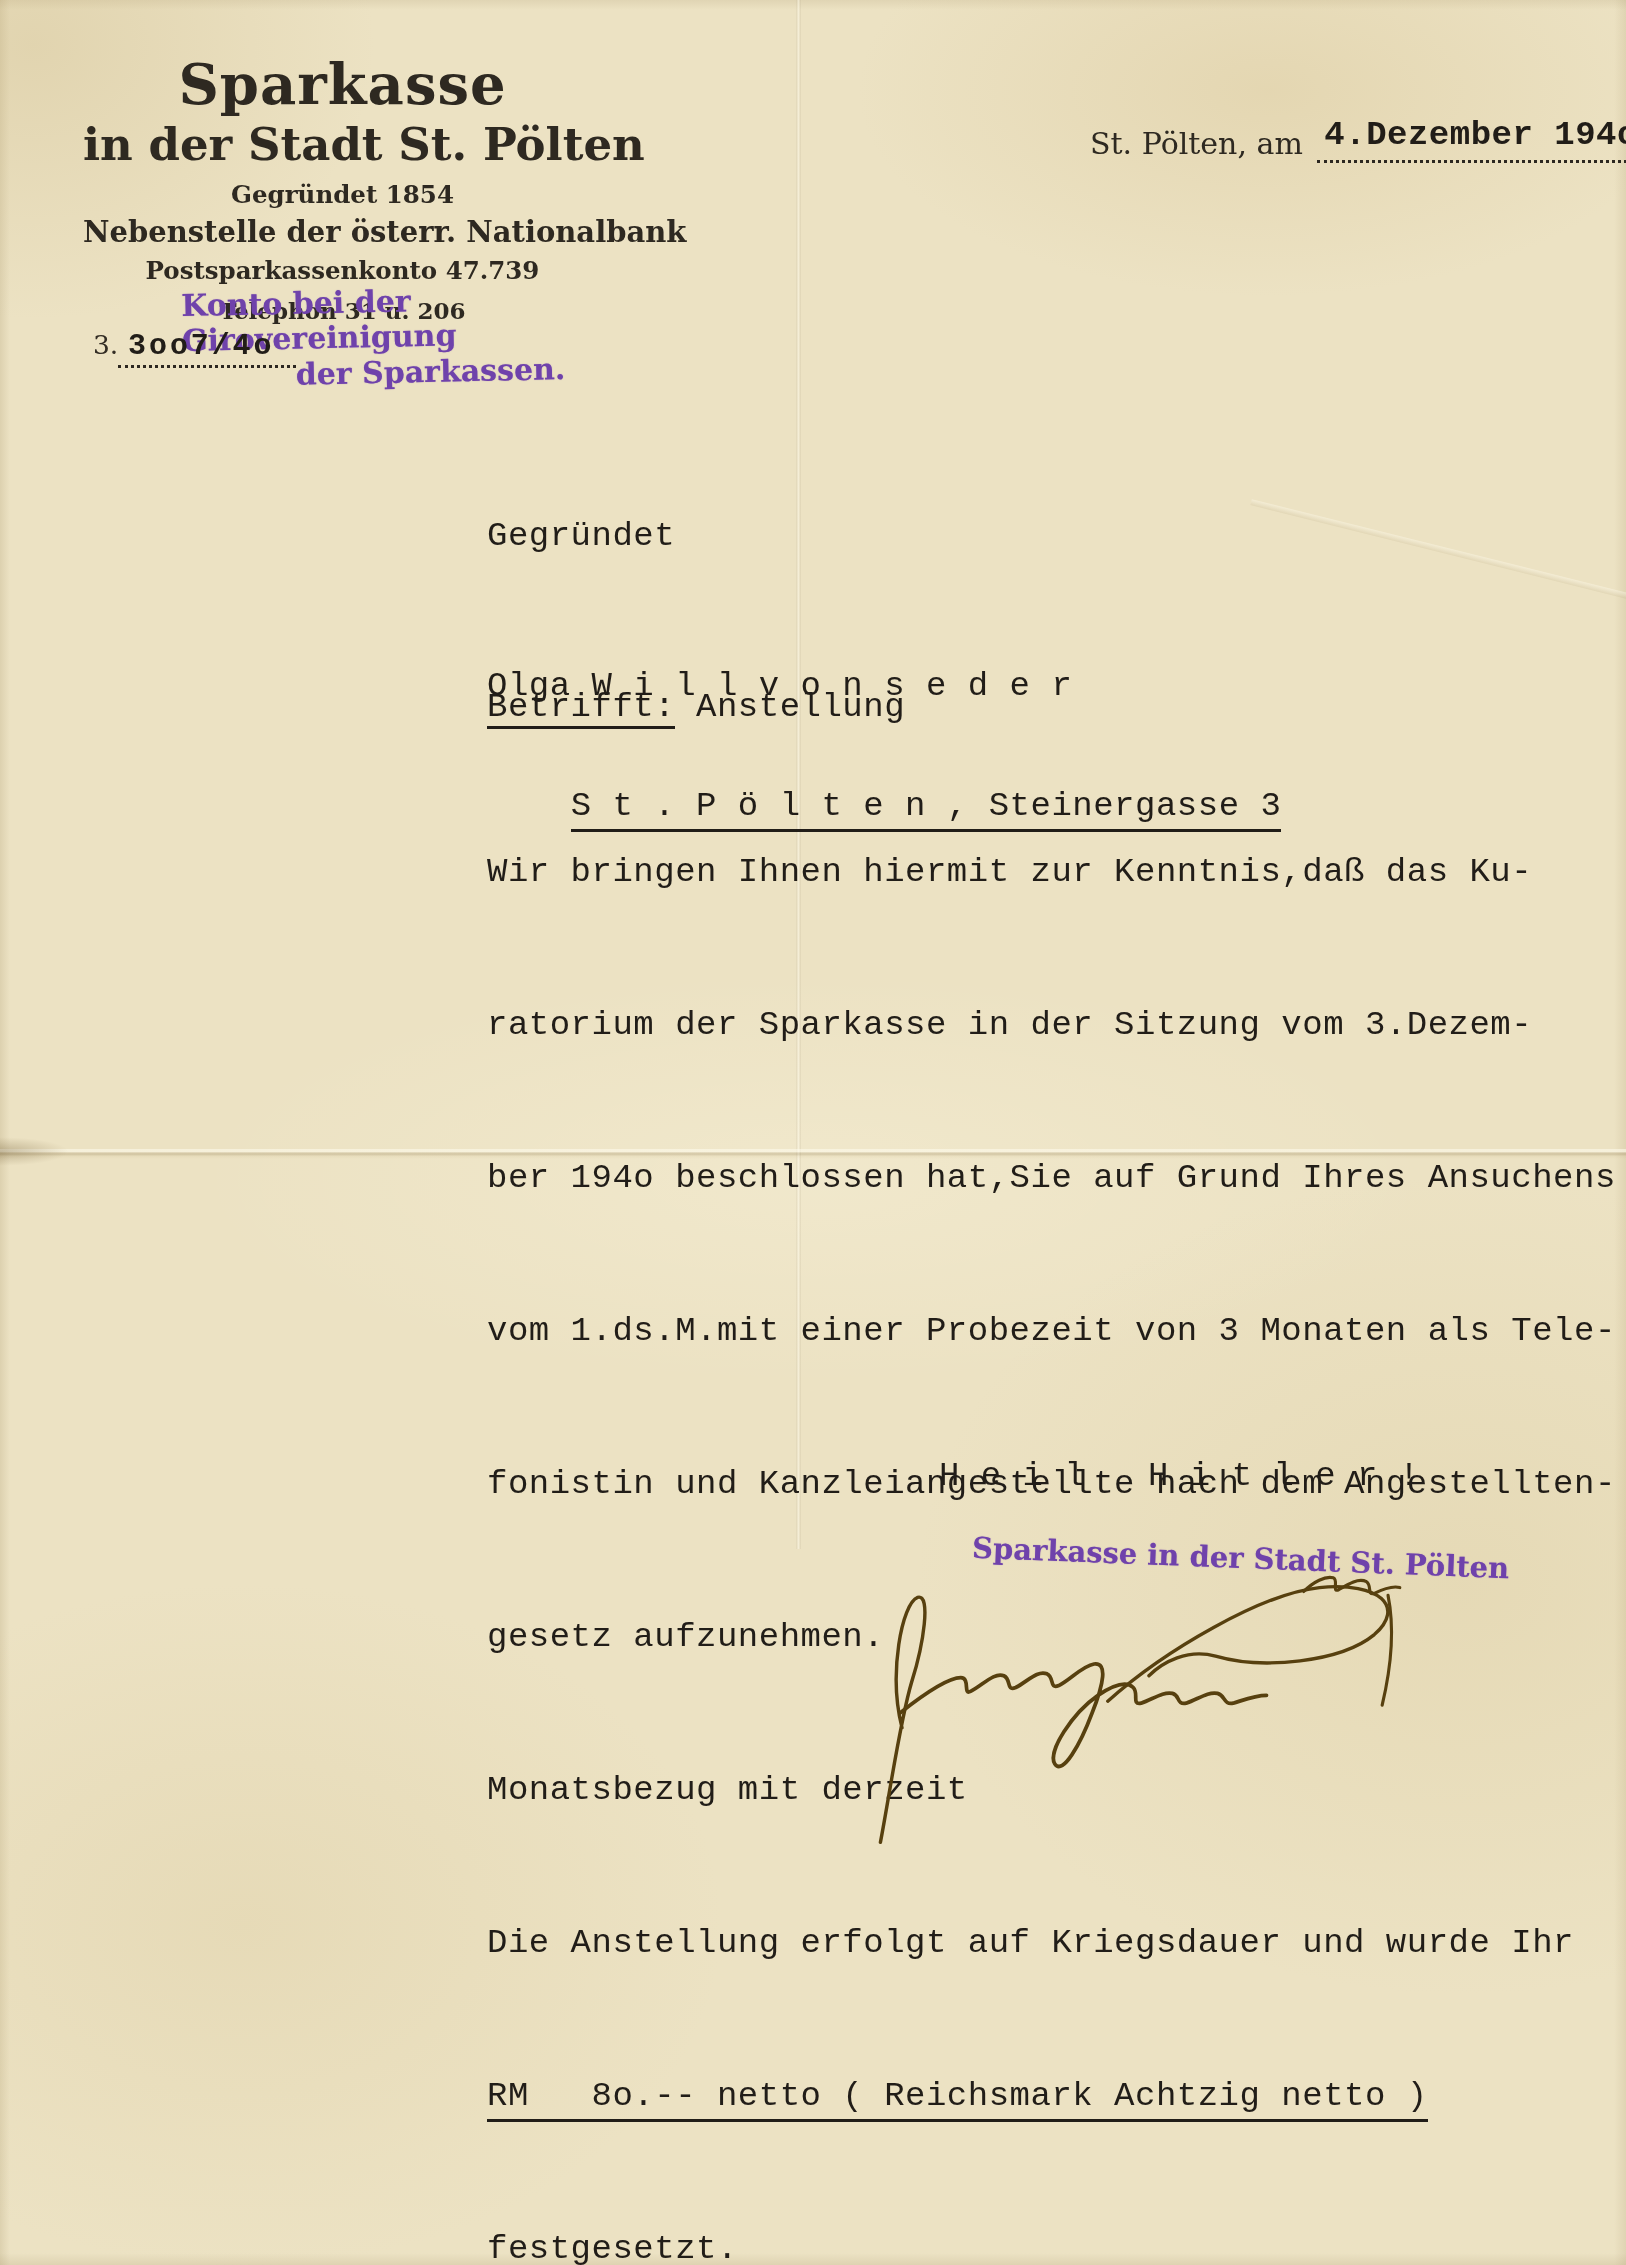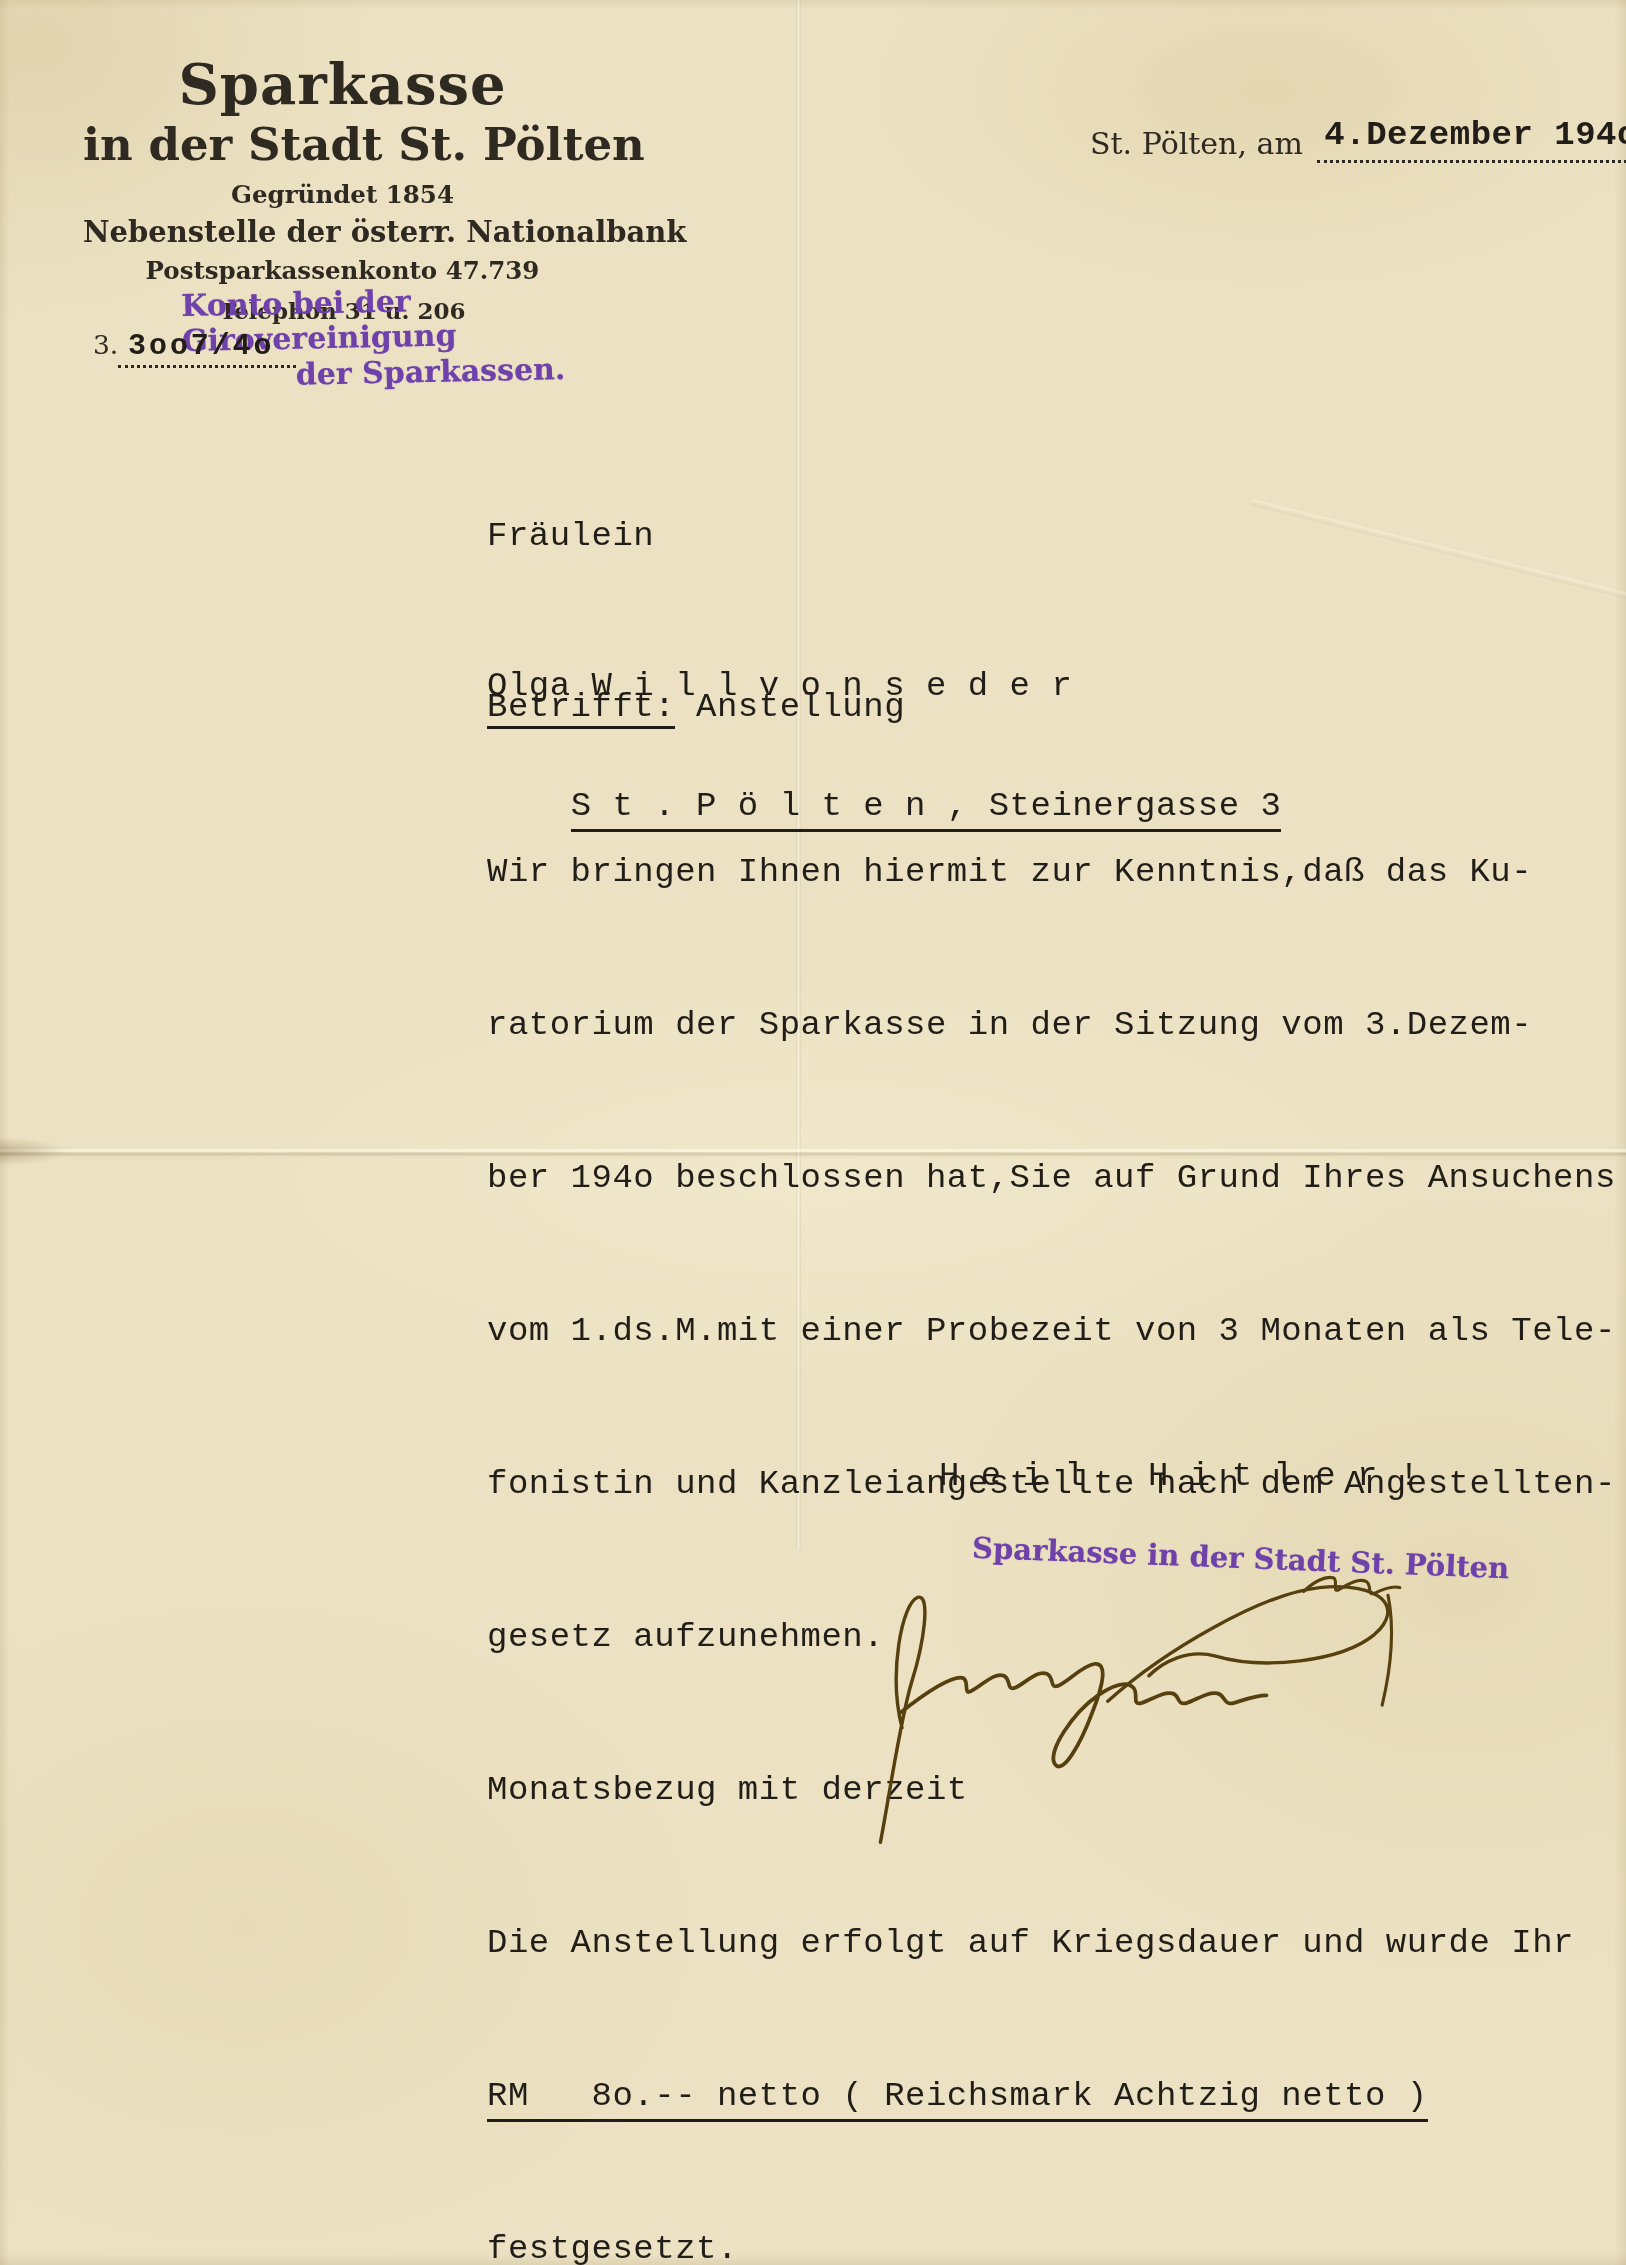--- a/index.html
+++ b/index.html
@@ -151,21 +151,21 @@
     <span class="ref-prefix">3.</span>
     <span class="ref-number">3oo7/4o</span>
   </div>
 
   <div class="dateline">
     <span class="date-label">St. Pölten, am</span>
     <span class="date-value typed">4.Dezember 194o</span>
   </div>
 
   <div class="recipient typed">
-    <div class="recipient-salutation">Fräulein</div>
+    <div class="recipient-salutation">Gegründet</div>
     <div class="recipient-name">Olga W i l l v o n s e d e r</div>
     <div class="recipient-address">S t . P ö l t e n , Steinergasse 3</div>
   </div>
 
   <div class="subject typed"><span class="subject-label">Betrifft:</span><span> Anstellung</span></div>
 
   <div class="body-text typed">
     <div>Wir bringen Ihnen hiermit zur Kenntnis,daß das Ku-</div>
     <div>ratorium der Sparkasse in der Sitzung vom 3.Dezem-</div>
     <div>ber 194o beschlossen hat,Sie auf Grund Ihres Ansuchens</div>

